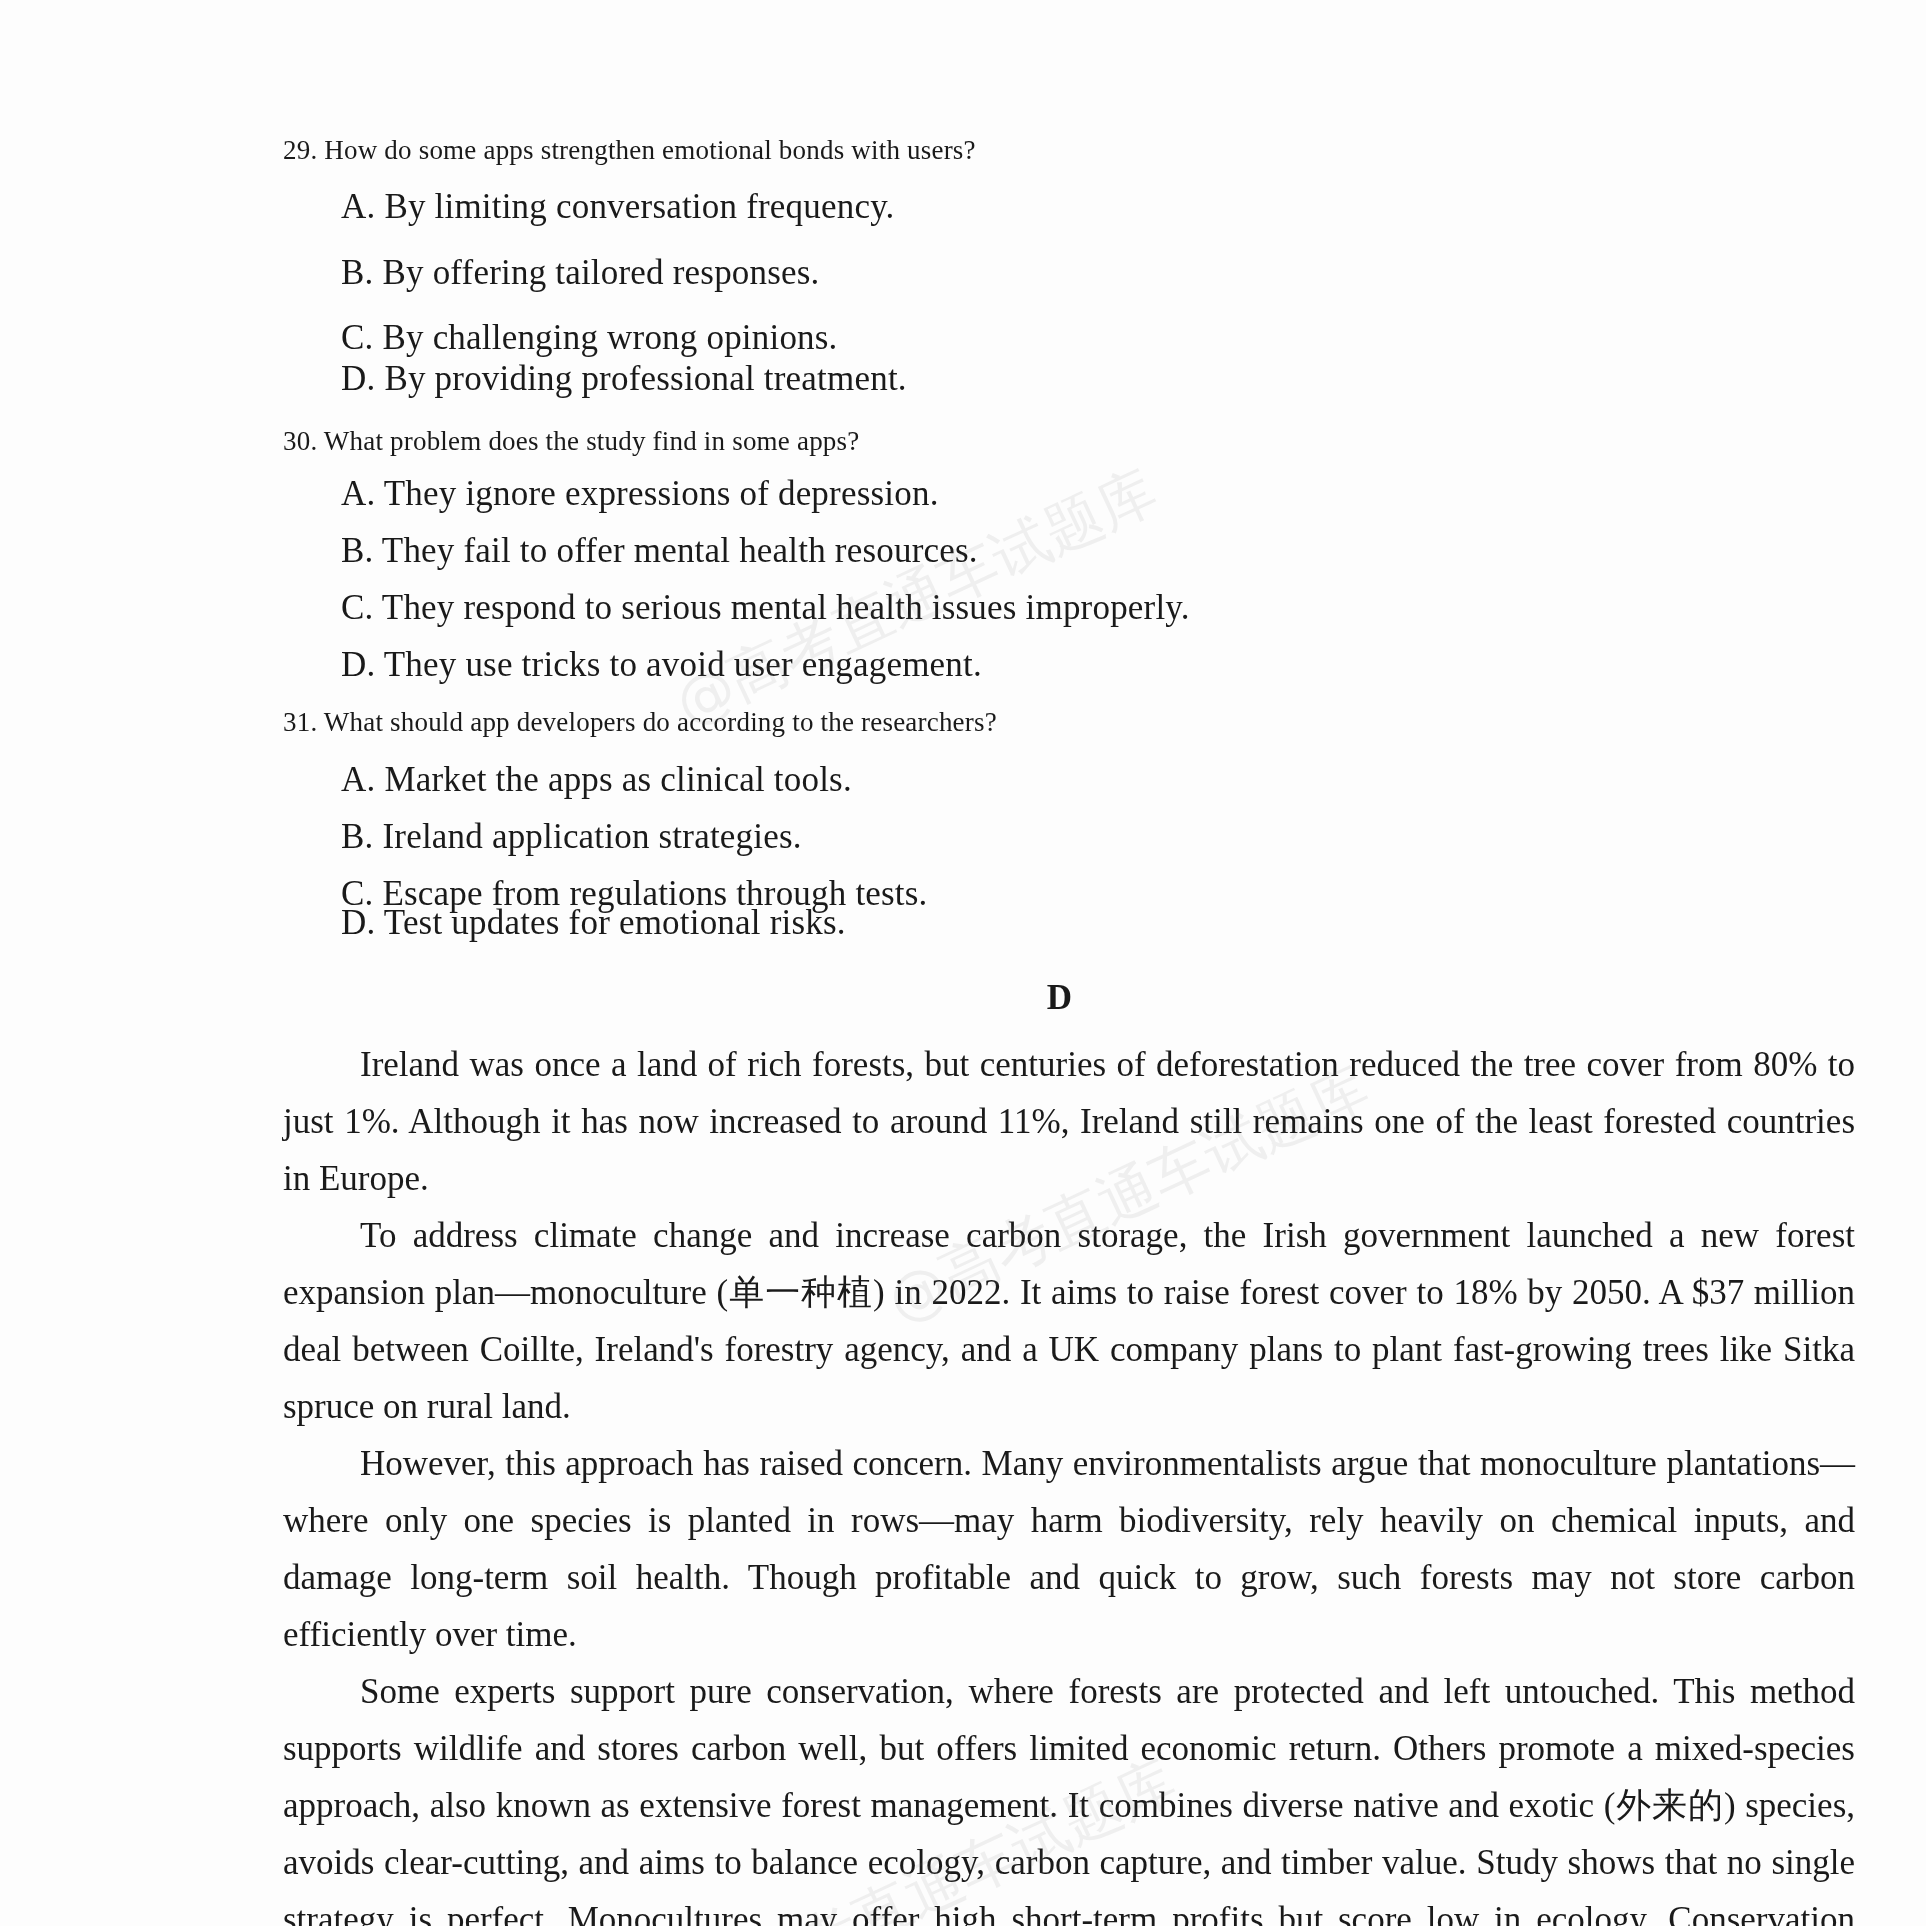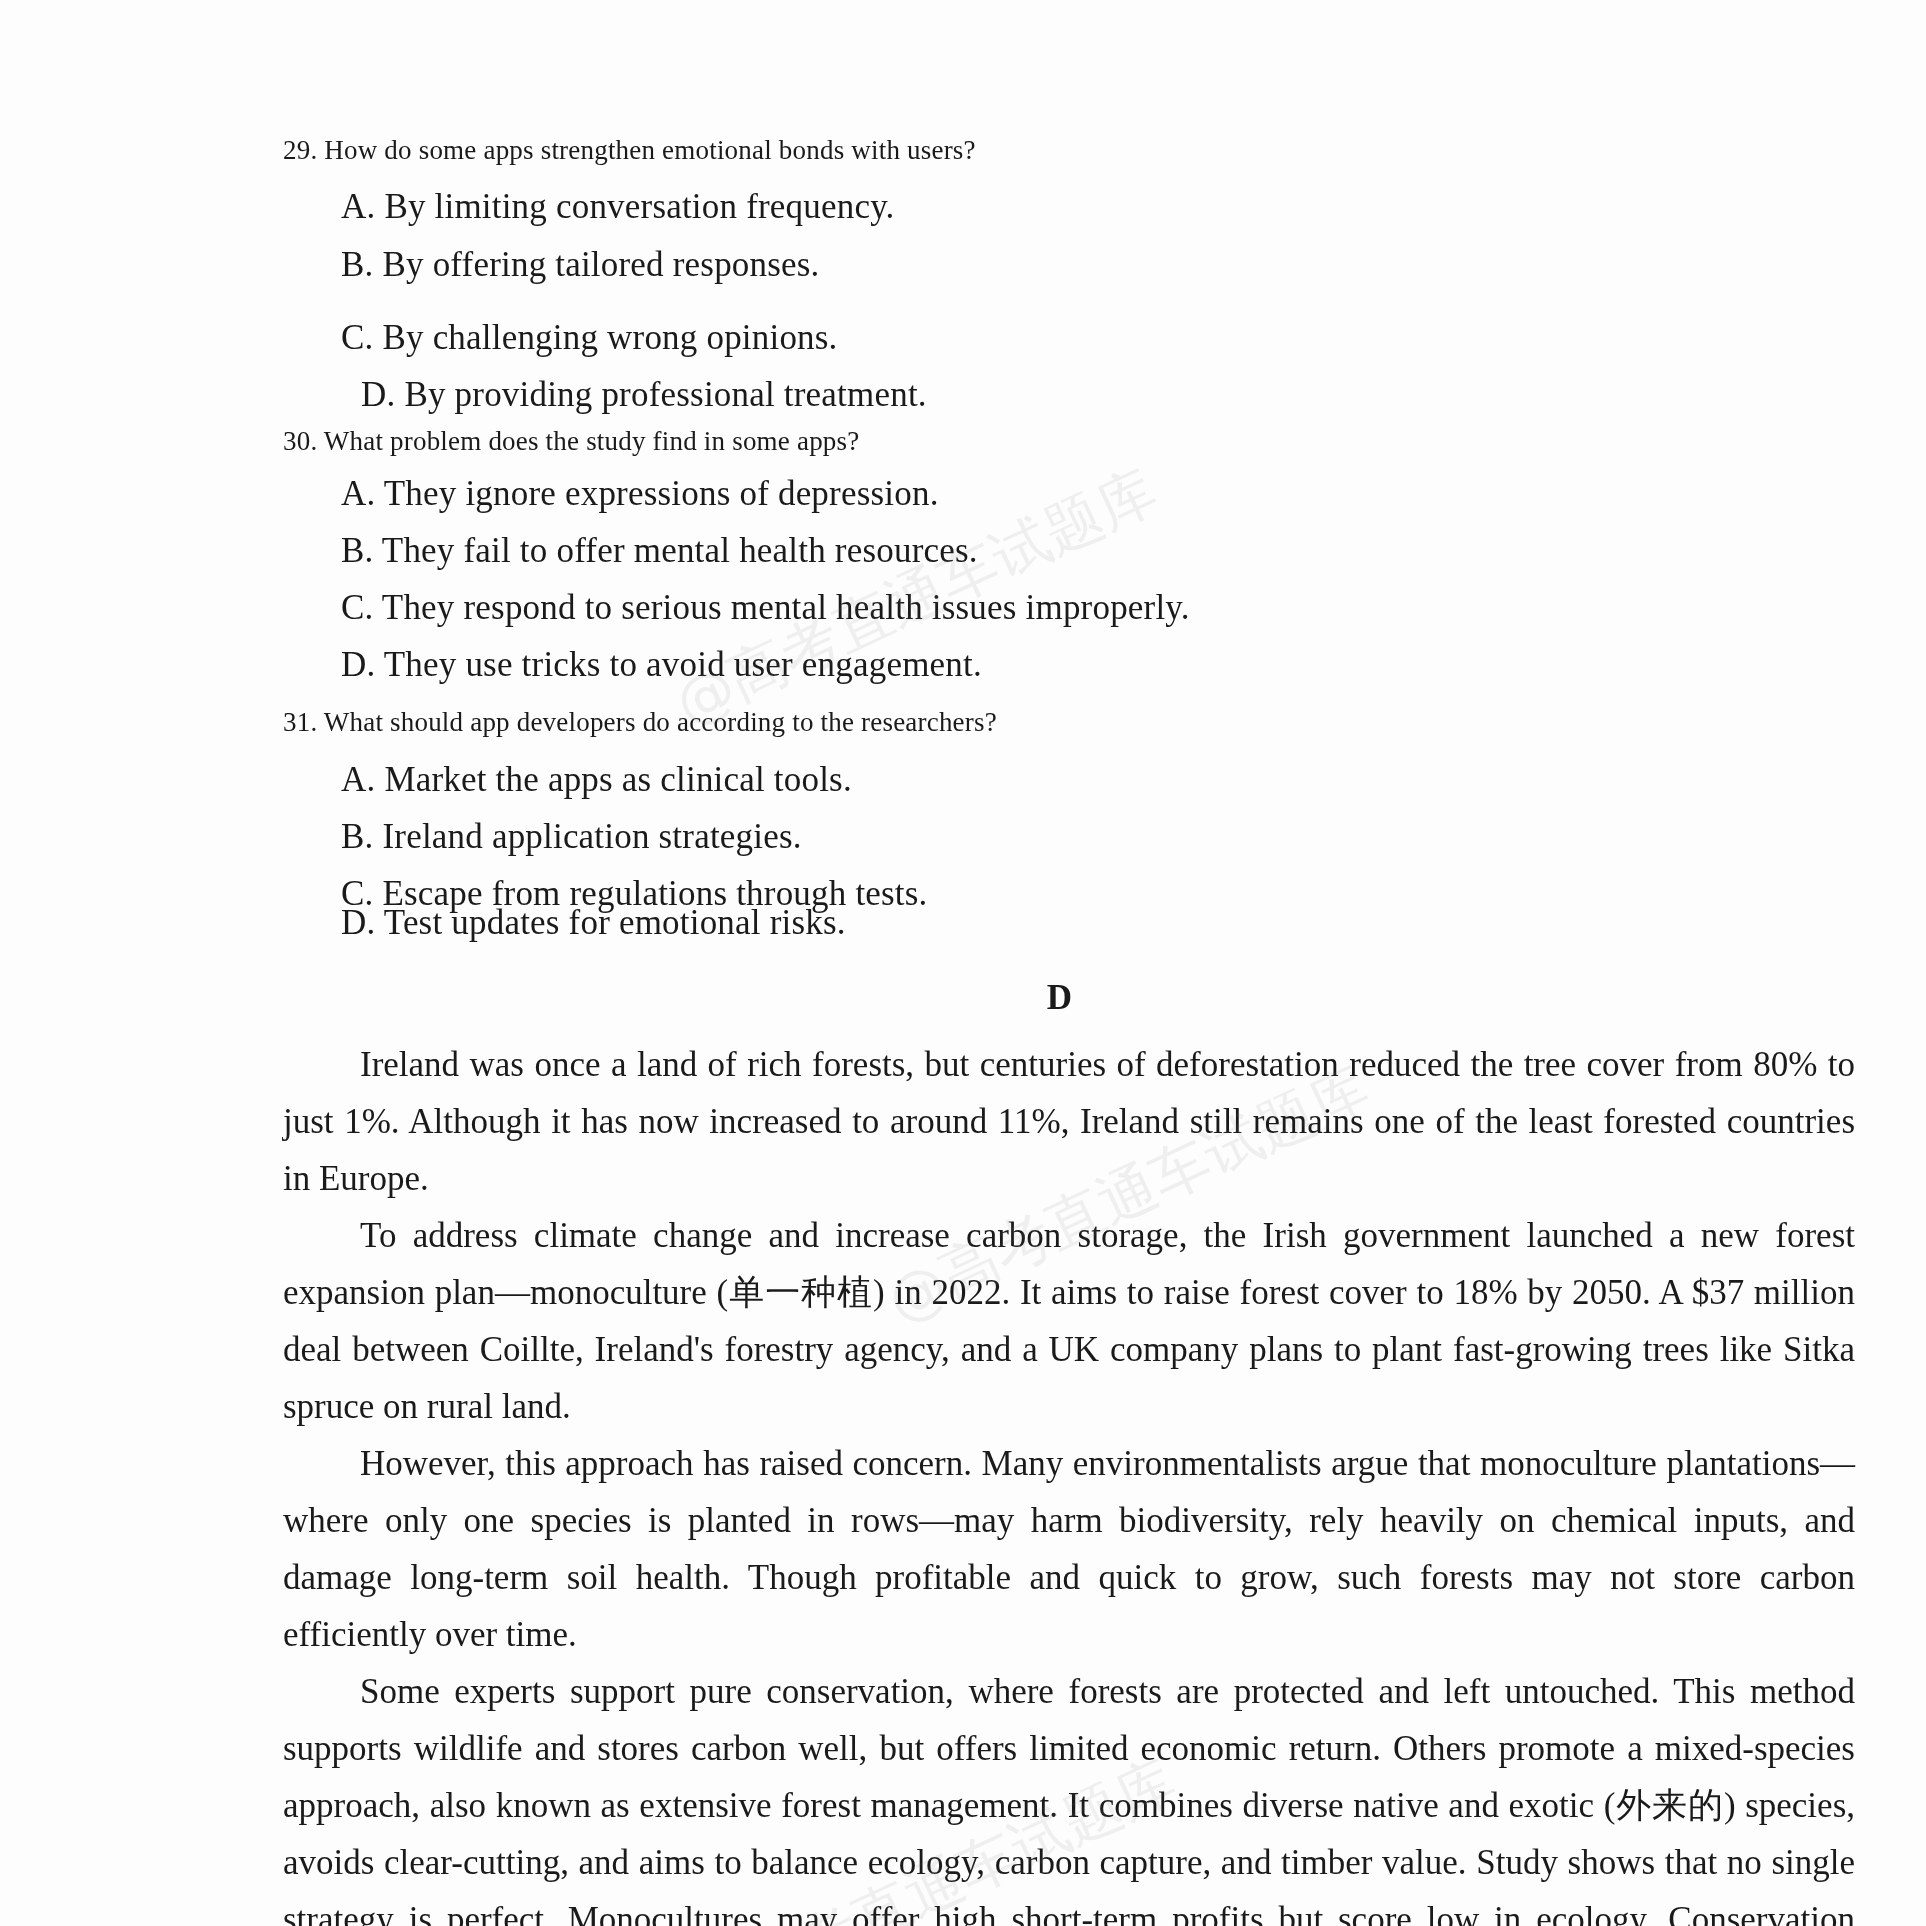--- a/index.html
+++ b/index.html
@@ -18,23 +18,23 @@
 </head>
 <body>
 
 <div class="page">
 
   <div class="q" style="top:127px;">
     <span>29.</span>
     <span>How do some apps strengthen emotional bonds with users?</span>
   </div>
   <div class="opt" style="top:184px;">A. By limiting conversation frequency.</div>
-  <div class="opt" style="top:242px;">B. By offering tailored responses.</div>
+  <div class="opt" style="top:250px;">B. By offering tailored responses.</div>
   <div class="opt" style="top:315px;">C. By challenging wrong opinions.</div>
-  <div class="opt" style="top:372px;margin-left:20px;">D. By providing professional treatment.</div>
+  <div class="opt" style="top:356px;">D. By providing professional treatment.</div>
 
   <div class="q" style="top:418px;">
     <span>30.</span>
     <span>What problem does the study find in some apps?</span>
   </div>
   <div class="opt" style="top:471px;">A. They ignore expressions of depression.</div>
   <div class="opt" style="top:528px;">B. They fail to offer mental health resources.</div>
   <div class="opt" style="top:585px;">C. They respond to serious mental health issues improperly.</div>
   <div class="opt" style="top:642px;">D. They use tricks to avoid user engagement.</div>
 

